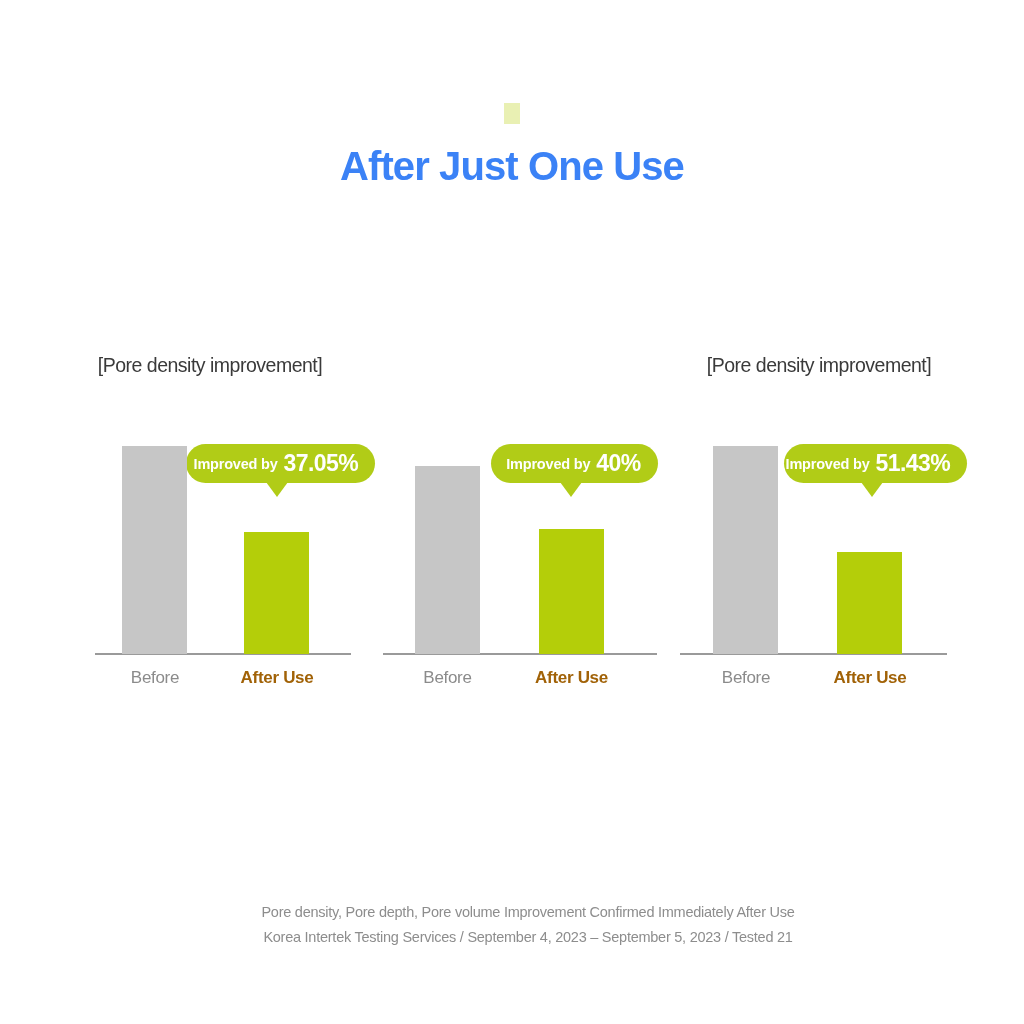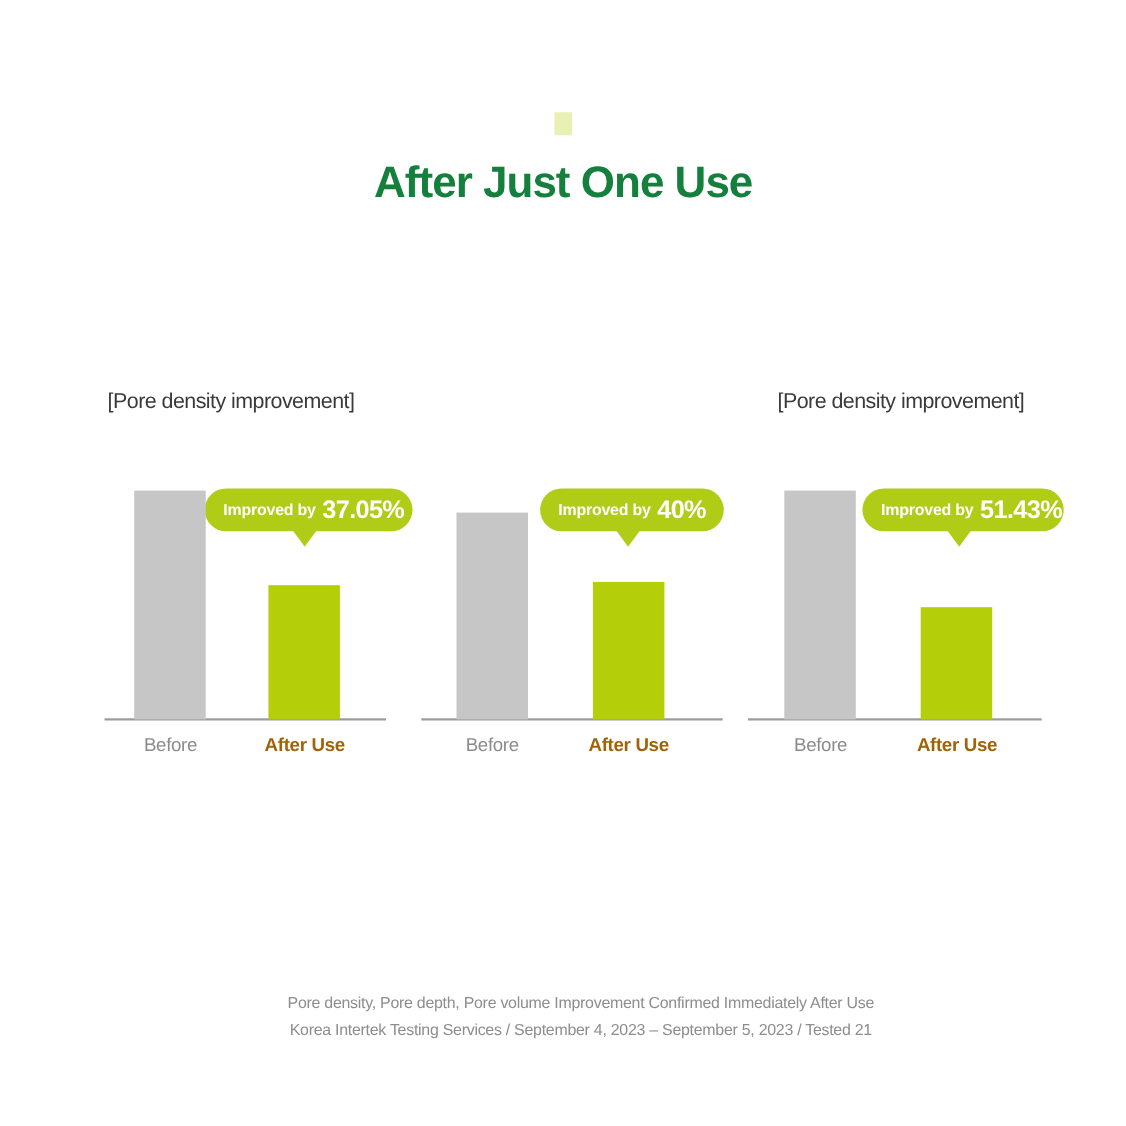--- a/index.html
+++ b/index.html
@@ -52,21 +52,21 @@
   .headline-main .hl-text {
     position: relative;
     z-index: 1;
   }
   .headline-sub {
     margin-top: 11px;
     font-size: 40px;
     line-height: 50px;
     font-weight: 700;
     letter-spacing: -0.9px;
-    color: #15803d;
+    color: #3b82f6;
     white-space: nowrap;
   }
 
   
   .charts-row {
     position: absolute;
     left: 62px;
     top: 352px;
     width: 905px;
     height: 400px;
@@ -101,21 +101,21 @@
     height: 52px;
   }
   .badge {
     position: absolute;
     top: 0;
     height: 39px;
     border-radius: 19.5px;
     background: #b1cc17;
     display: flex;
     align-items: center;
-    justify-content: space-between;
+    justify-content: flex-end;
     padding: 0 17px;
     box-sizing: border-box;
     white-space: nowrap;
   }
   .badge-pointer {
     position: absolute;
     top: 38px;
     width: 0;
     height: 0;
     border-left: 11px solid transparent;

